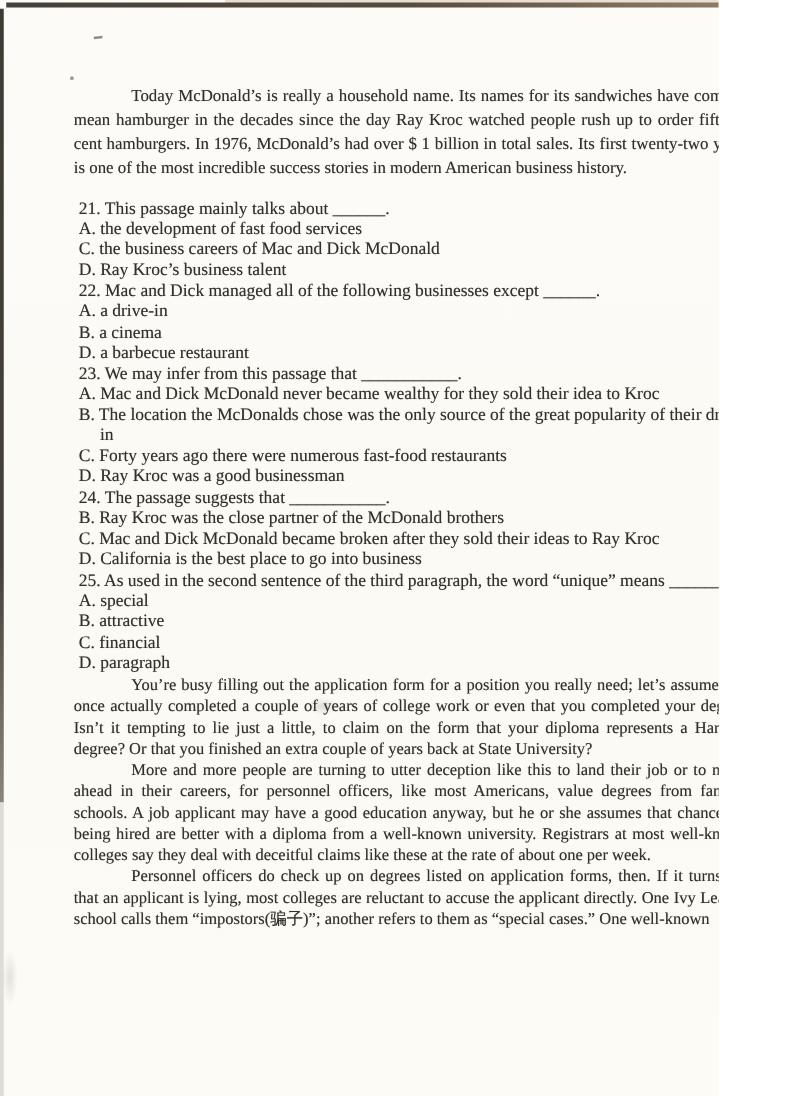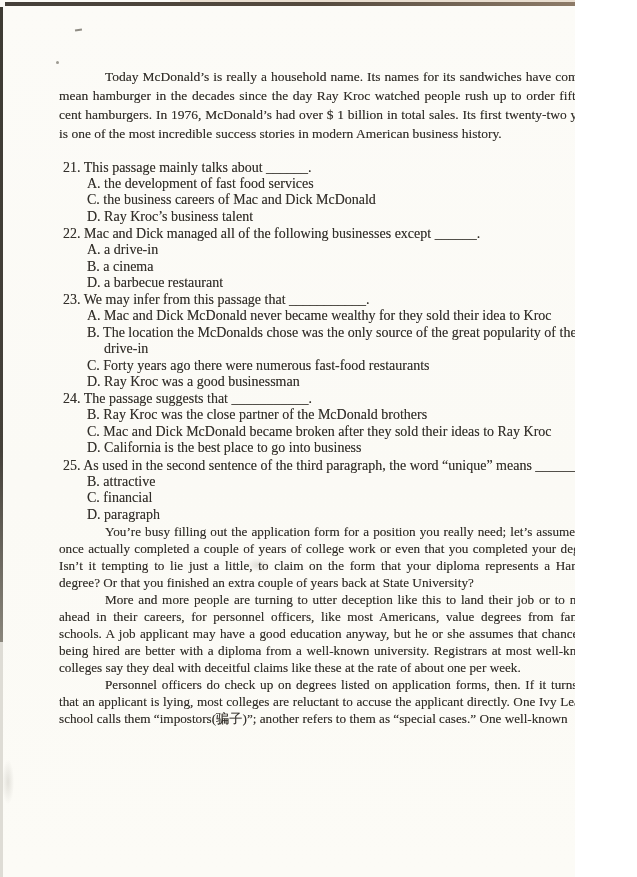--- a/index.html
+++ b/index.html
@@ -64,21 +64,21 @@
   }
   .questions {
     margin-top: 16px;
     margin-left: 4px;
     font-size: 14px;
   }
   .question .stem {
     line-height: 17px;
   }
   .option {
-    margin-left: 24px;
+    margin-left: 0;
     line-height: 16.4px;
     padding-left: 17px;
     text-indent: -17px;
   }
   .p2-heading {
     margin-top: 14px;
     font-size: 13.5px;
     font-weight: bold;
     line-height: 18px;
   }
@@ -136,20 +136,21 @@
 
       <div class="question">
         <div class="stem"><span>24.</span> <span>The passage suggests that ___________.</span></div>
         <div class="option">B. Ray Kroc was the close partner of the McDonald brothers</div>
         <div class="option">C. Mac and Dick McDonald became broken after they sold their ideas to Ray Kroc</div>
         <div class="option">D. California is the best place to go into business</div>
       </div>
 
       <div class="question">
         <div class="stem"><span>25.</span> <span>As used in the second sentence of the third paragraph, the word “unique” means ______.</span></div>
+        <div class="option">A. special</div>
         <div class="option">B. attractive</div>
         <div class="option">C. financial</div>
         <div class="option">D. paragraph</div>
       </div>
 
     </div>
 
     <p class="para pp">You’re busy filling out the application form for a position you really need; let’s assume you once actually completed a couple of years of college work or even that you completed your degree. Isn’t it tempting to lie just a little, to claim on the form that your diploma represents a Harvard degree? Or that you finished an extra couple of years back at State University?</p>
     <p class="para pp">More and more people are turning to utter deception like this to land their job or to move ahead in their careers, for personnel officers, like most Americans, value degrees from famous schools. A job applicant may have a good education anyway, but he or she assumes that chances of being hired are better with a diploma from a well-known university. Registrars at most well-known colleges say they deal with deceitful claims like these at the rate of about one per week.</p>
     <p class="para pp">Personnel officers do check up on degrees listed on application forms, then. If it turns out that an applicant is lying, most colleges are reluctant to accuse the applicant directly. One Ivy League school calls them “impostors(骗子)”; another refers to them as “special cases.” One well-known</p>

